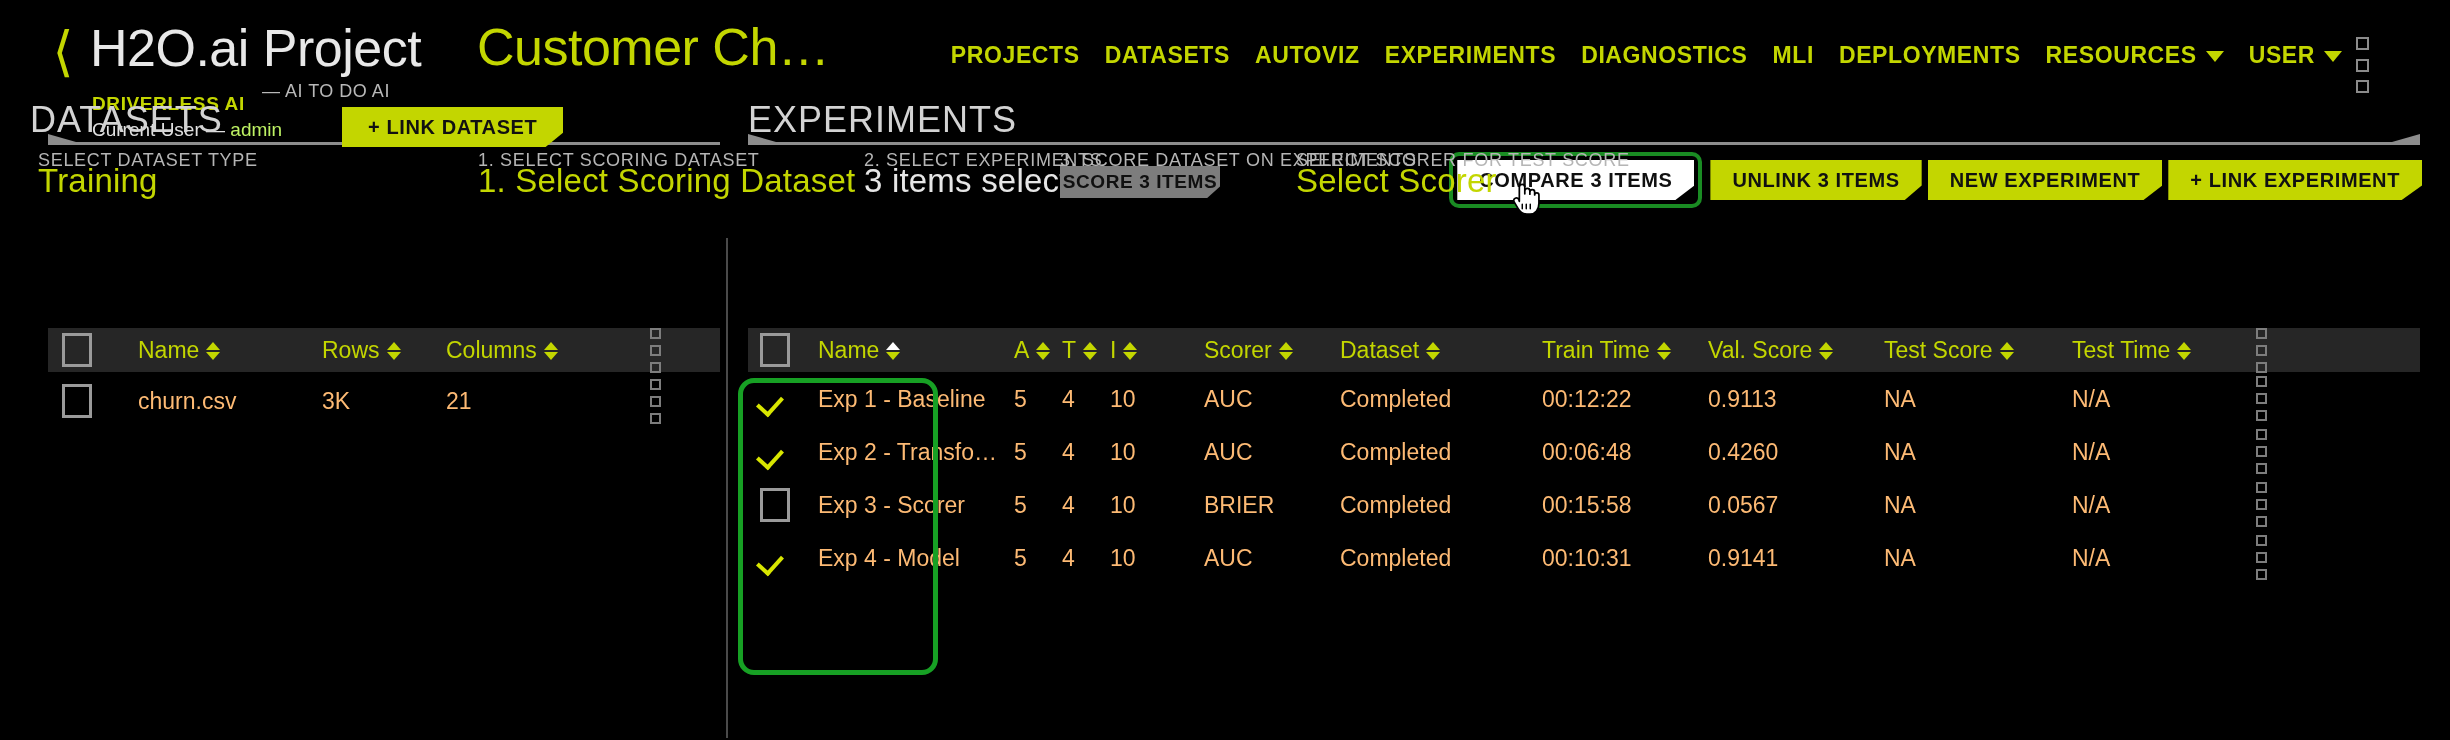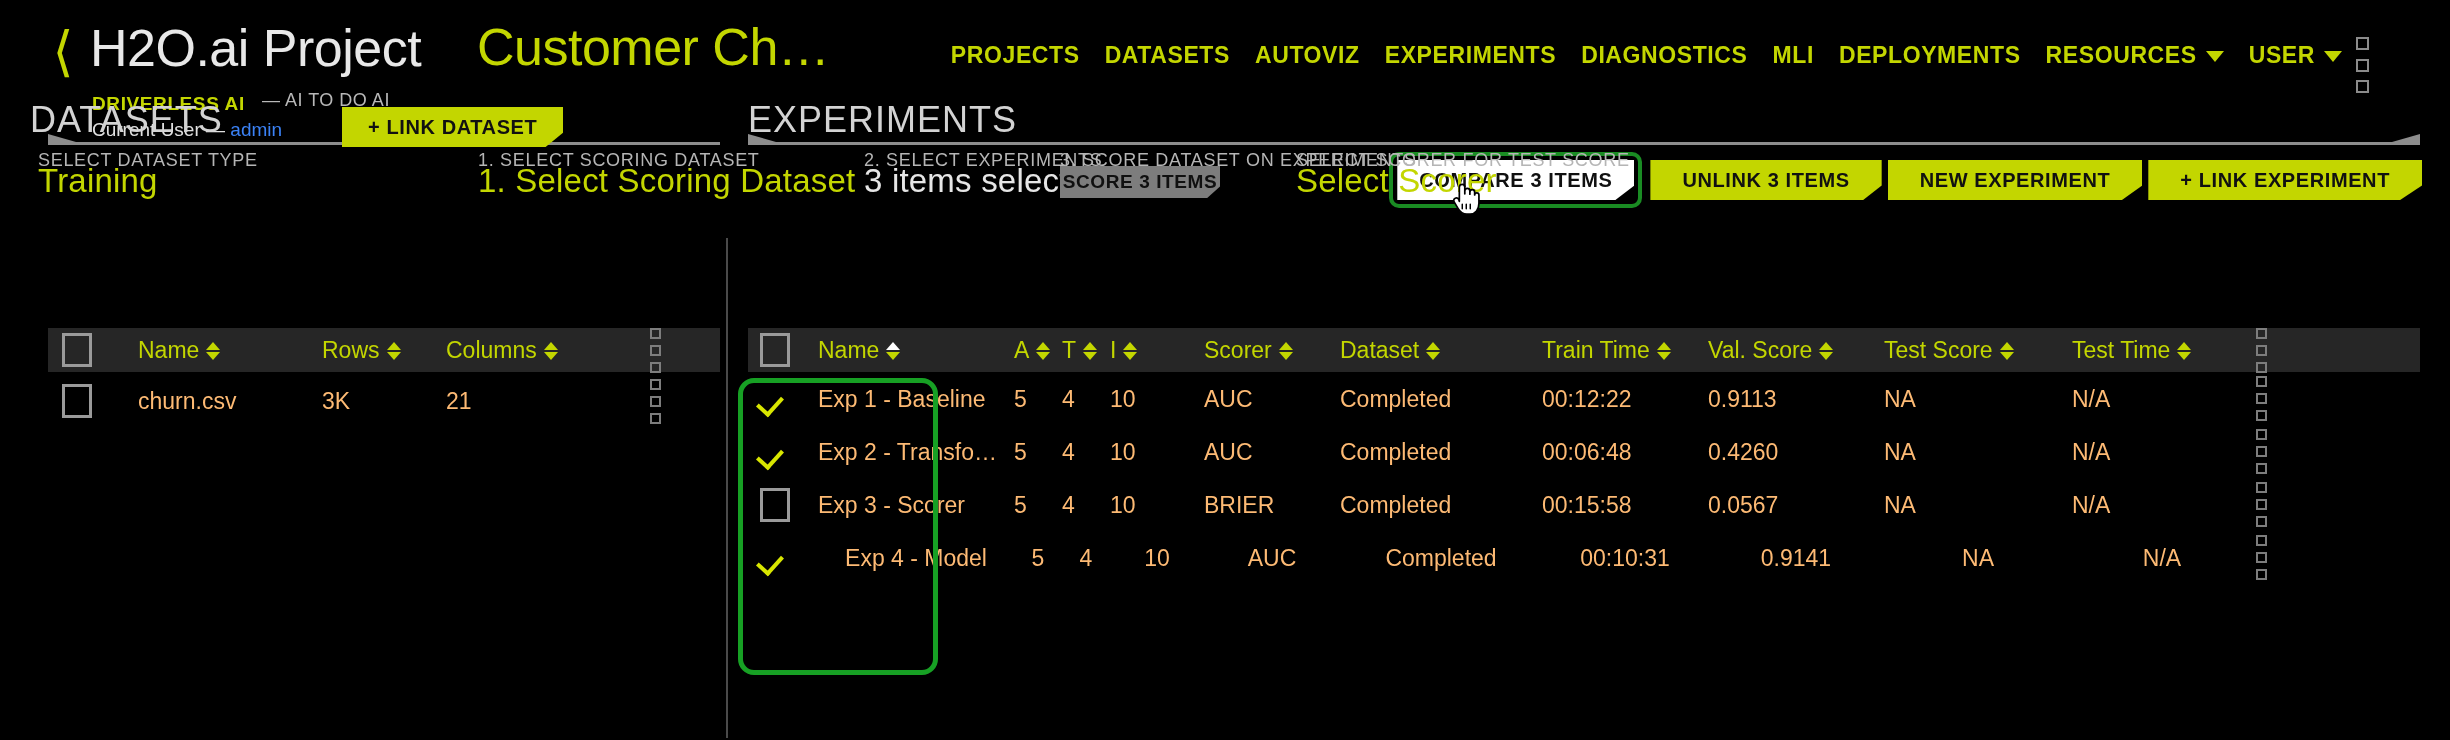--- a/index.html
+++ b/index.html
@@ -75,39 +75,39 @@
     font-size: 19px;
     line-height: 22px;
     letter-spacing: 0.6px;
     font-weight: 700;
     color: #c3d600;
     white-space: nowrap;
   }
 
   .brand-tag {
     position: absolute;
-    left: 262px; top: 89px;
+    left: 262px; top: 80px;
     font-size: 18px;
     line-height: 22px;
     letter-spacing: 0.5px;
     font-weight: 400;
     color: #b8b8b8;
     white-space: nowrap;
   }
 
   .current-user {
     position: absolute;
     left: 92px; top: 119px;
     font-size: 19px;
     line-height: 22px;
     font-weight: 400;
     color: #e0e0e0;
     white-space: nowrap;
   }
-  .current-user .uname { color: #3b82f6; }
+  .current-user .uname { color: #bef264; }
 
   
   .nav {
     position: absolute;
     right: 108px; top: 42px;
     display: flex;
     align-items: center;
     gap: 25px;
     white-space: nowrap;
     margin-left: 48px;
@@ -195,21 +195,21 @@
     background: #4a4a4a;
   }
 
   
   .btn {
     position: relative;
     display: inline-flex;
     align-items: center;
     justify-content: center;
     height: 40px;
-    padding: 0 32px;
+    padding: 0 22px;
     background: #c3d600;
     color: #111111;
     font-size: 20px;
     font-weight: 700;
     letter-spacing: 0.6px;
     white-space: nowrap;
     cursor: pointer;
     border: none;
     font-family: "Liberation Sans", sans-serif;
     clip-path: polygon(0 0, 100% 0, 100% 64%, 92% 100%, 0 100%);
@@ -710,21 +710,21 @@
           <div class="td c-train">00:15:58</div>
           <div class="td c-val">0.0567</div>
           <div class="td c-test">NA</div>
           <div class="td c-ttime">N/A</div>
           <div class="rowmenu">
             <i></i>
             <i></i>
             <i></i>
           </div>
         </div>
-        <div class="trow" style="height: 53px; margin-top: 0px; text-align: center;">
+        <div class="trow" style="height: 53px; margin-top: 0px;">
           <div class="c-check">
             <div class="tick"></div>
           </div>
           <div class="td c-name">Exp 4 - Model</div>
           <div class="td c-a">5</div>
           <div class="td c-t">4</div>
           <div class="td c-i">10</div>
           <div class="td c-scorer">AUC</div>
           <div class="td c-status">Completed</div>
           <div class="td c-train">00:10:31</div>

